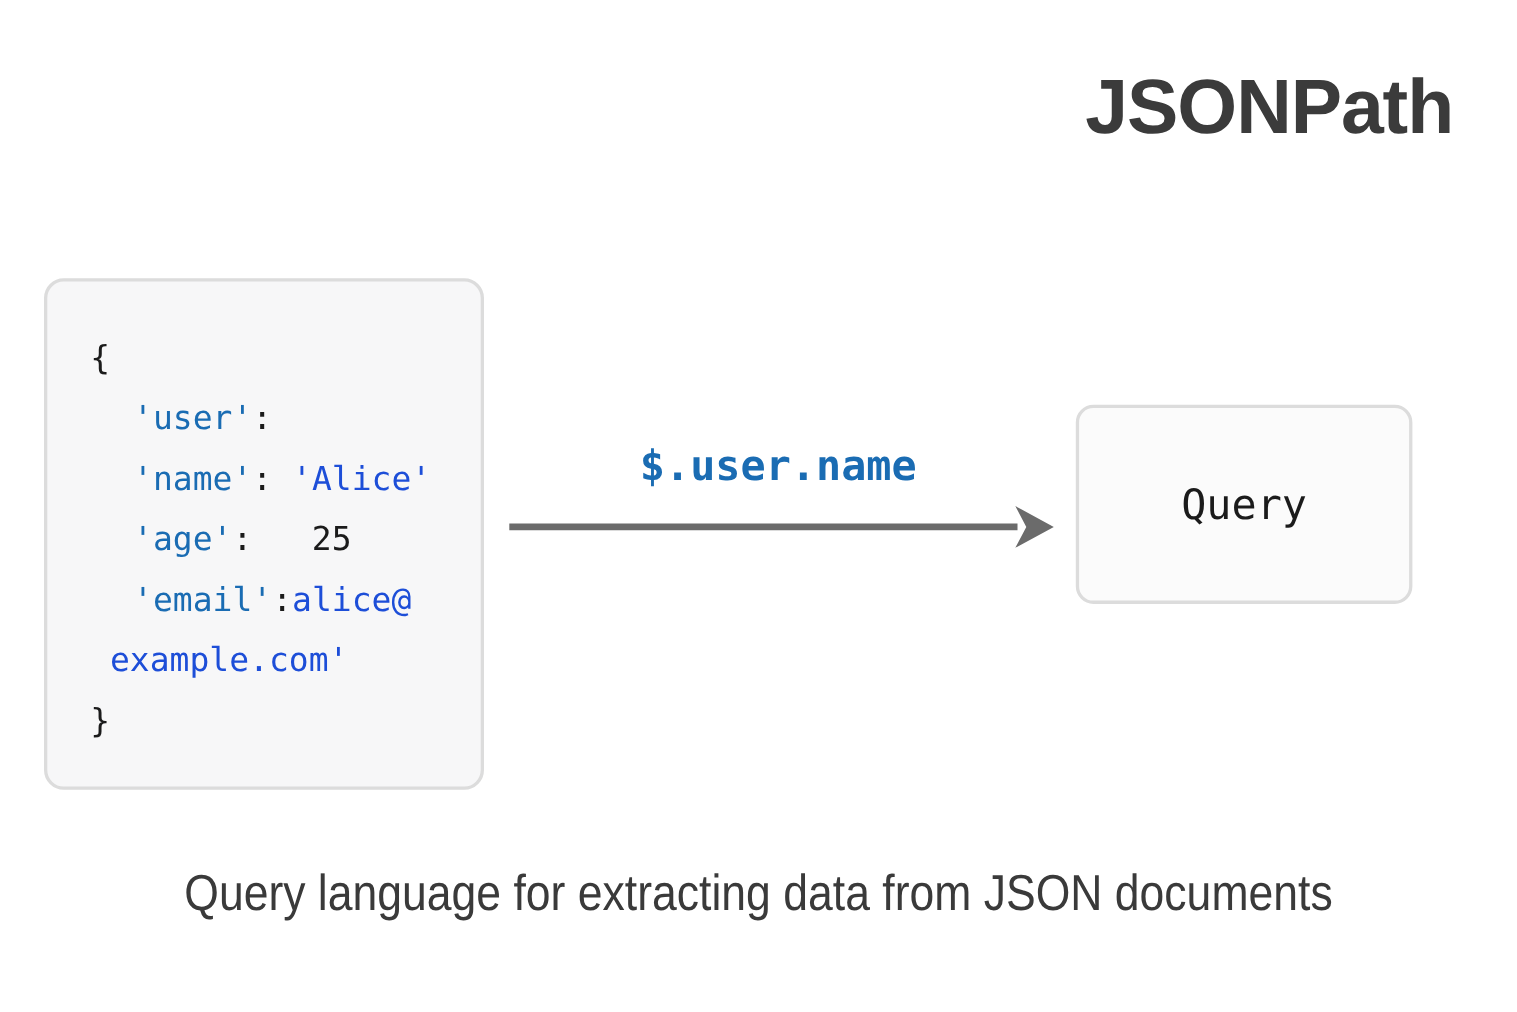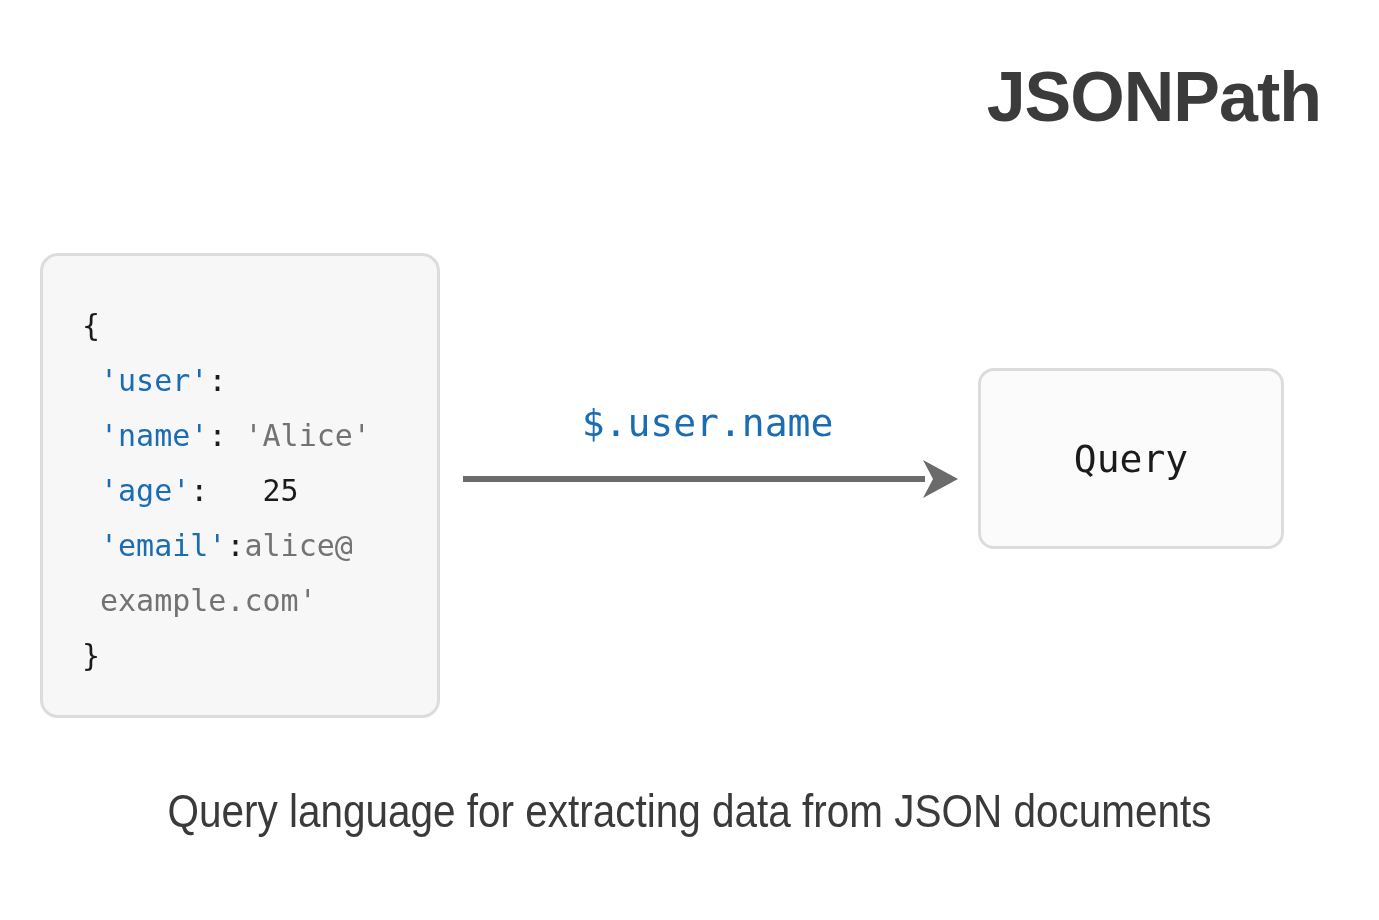--- a/index.html
+++ b/index.html
@@ -48,22 +48,22 @@
     position: absolute;
     left: 39px;
     top: 42px;
     font-family: "DejaVu Sans Mono", "Liberation Mono", monospace;
     font-size: 30px;
     line-height: 55px;
     color: #1b1b1b;
     white-space: pre;
   }
   .code-line { display: block; height: 55px; }
-  .tok-key     { color: #1a6cb3; }
-  .tok-str     { color: #737373; }
+  .tok-key     { color: #1a6cb3; margin-left: 21px; }
+  .tok-str     { color: #1d4ed8; }
   .tok-punct   { color: #1b1b1b; }
   .tok-num     { color: #1b1b1b; margin-left: 36px; }
   .tok-brace   { color: #1b1b1b; }
   .indent      { display: inline-block; width: 18px; }
 
   
   #flow-arrow {
     position: absolute;
     left: 455px;
     top: 448px;
@@ -73,20 +73,21 @@
   #jsonpath-expr {
     position: absolute;
     left: 455px;
     top: 404px;
     width: 505px;
     text-align: center;
     font-family: "DejaVu Sans Mono", "Liberation Mono", monospace;
     font-size: 38px;
     color: #1a6cb3;
     line-height: 1;
+    font-weight: bold;
   }
 
   
   #result-card {
     position: absolute;
     left: 978px;
     top: 368px;
     width: 306px;
     height: 181px;
     box-sizing: border-box;

